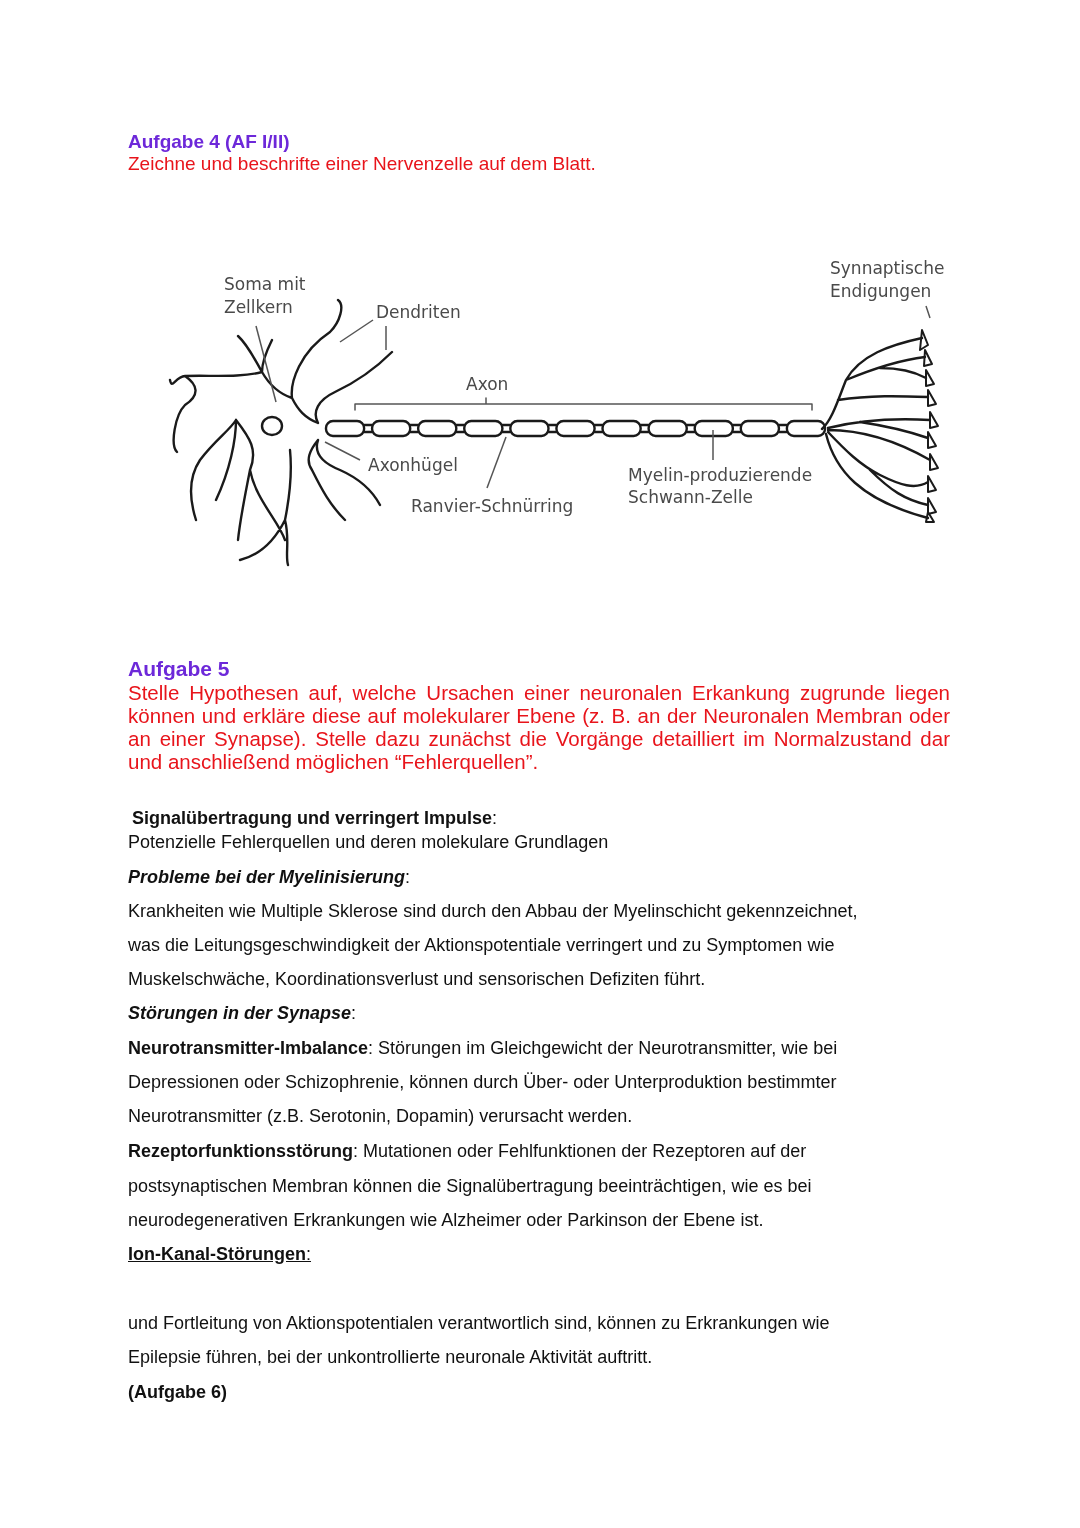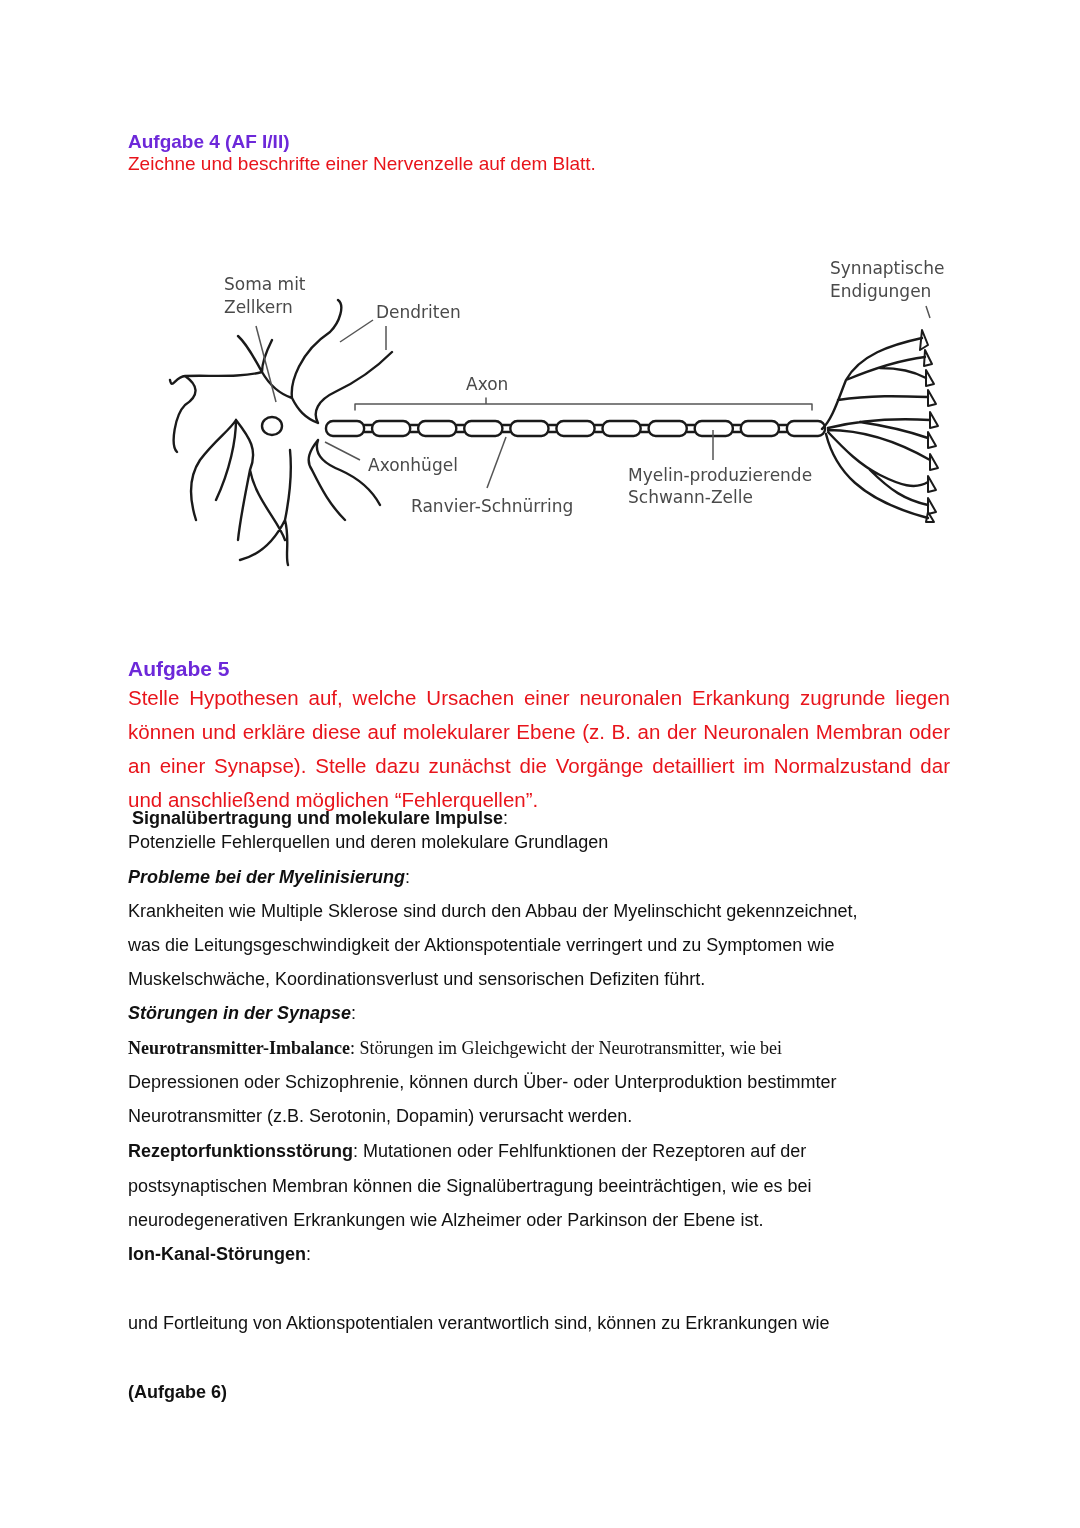--- a/index.html
+++ b/index.html
@@ -7,21 +7,21 @@
            font-family: "Liberation Sans", sans-serif; color: #111111; }
     .abs { position: absolute; }
     .h-task { font-weight: bold; color: #6d28d9; }
     .red { color: #e8141b; }
     #task4-title { left: 128px; top: 131px; font-size: 19px; line-height: 22px; }
     #task4-instr { left: 128px; top: 153px; font-size: 19px; line-height: 22px; }
     #diagram { left: 160px; top: 250px; width: 820px; height: 330px; }
     #diagram svg { width: 820px; height: 330px; display: block; }
     .lbl { font-family: "DejaVu Sans", sans-serif; font-size: 17px; fill: #4a4a4a; }
     #task5-title { left: 128px; top: 656px; font-size: 21px; line-height: 25px; }
-    #task5-instr { left: 128px; top: 681px; width: 822px; font-size: 20.5px; line-height: 34px; text-align: justify; }
+    #task5-instr { left: 128px; top: 681px; width: 822px; font-size: 20.5px; line-height: 23px; text-align: justify; }
     .body-block { left: 128px; width: 840px; font-size: 18px; color: #111; }
     .line { position: absolute; left: 0; white-space: nowrap; }
     .b { font-weight: bold; }
     .bi { font-weight: bold; font-style: italic; }
   </style>
 </head>
 <body>
 
 <div id="task4-title" class="abs h-task">Aufgabe 4 (AF I/II)</div>
 <div id="task4-instr" class="abs red">Zeichne und beschrifte einer Nervenzelle auf dem Blatt.</div>
@@ -127,34 +127,35 @@
     <text class="lbl" x="628" y="503">Schwann-Zelle</text>
     <text class="lbl" x="830" y="274">Synnaptische</text>
     <text class="lbl" x="830" y="297">Endigungen</text>
   </svg>
 </div>
 
 <div id="task5-title" class="abs h-task">Aufgabe 5</div>
 <div id="task5-instr" class="abs red">Stelle Hypothesen auf, welche Ursachen einer neuronalen Erkankung zugrunde liegen können und erkläre diese auf molekularer Ebene (z. B. an der Neuronalen Membran oder an einer Synapse). Stelle dazu zunächst die Vorgänge detailliert im Normalzustand dar und anschließend möglichen “Fehlerquellen”.</div>
 
 <div class="abs body-block" style="top:0;height:1528px;">
-  <div class="line" style="top:808px;left:4px;"><span class="b">Signalübertragung und molekulare Impulse</span><span>:</span></div>
+  <div class="line" style="top:808px;left:4px;"><span class="b">Signalübertragung und verringert Impulse</span><span>:</span></div>
   <div class="line" style="top:832px;">Potenzielle Fehlerquellen und deren molekulare Grundlagen</div>
 
   <div class="line" style="top:867px;"><span class="bi">Probleme bei der Myelinisierung</span><span>:</span></div>
   <div class="line" style="top:901px;">Krankheiten wie Multiple Sklerose sind durch den Abbau der Myelinschicht gekennzeichnet,</div>
   <div class="line" style="top:935px;">was die Leitungsgeschwindigkeit der Aktionspotentiale verringert und zu Symptomen wie</div>
   <div class="line" style="top:969px;">Muskelschwäche, Koordinationsverlust und sensorischen Defiziten führt.</div>
 
   <div class="line" style="top:1003px;"><span class="bi">Störungen in der Synapse</span><span>:</span></div>
-  <div class="line" style="top:1038px;font-family:Liberation Serif, serif;"><span class="b">Neurotransmitter-Imbalance</span><span>: Störungen im Gleichgewicht der Neurotransmitter, wie bei</span></div>
+  <div class="line" style="top:1038px;"><span class="b">Neurotransmitter-Imbalance</span><span>: Störungen im Gleichgewicht der Neurotransmitter, wie bei</span></div>
   <div class="line" style="top:1072px;">Depressionen oder Schizophrenie, können durch Über- oder Unterproduktion bestimmter</div>
   <div class="line" style="top:1106px;">Neurotransmitter (z.B. Serotonin, Dopamin) verursacht werden.</div>
 
   <div class="line" style="top:1141px;"><span class="b">Rezeptorfunktionsstörung</span><span>: Mutationen oder Fehlfunktionen der Rezeptoren auf der</span></div>
   <div class="line" style="top:1176px;">postsynaptischen Membran können die Signalübertragung beeinträchtigen, wie es bei</div>
   <div class="line" style="top:1210px;">neurodegenerativen Erkrankungen wie Alzheimer oder Parkinson der Ebene ist.</div>
 
-  <div class="line" style="top:1244px;"><span class="b">Ion-Kanal-Störungen</span><span>:</span></div>
+  <div class="line" style="top:1244px;text-decoration:underline;"><span class="b">Ion-Kanal-Störungen</span><span>:</span></div>
   <div class="line" style="top:1313px;">und Fortleitung von Aktionspotentialen verantwortlich sind, können zu Erkrankungen wie</div>
+  <div class="line" style="top:1347px;">Epilepsie führen, bei der unkontrollierte neuronale Aktivität auftritt.</div>
 
   <div class="line b" style="top:1382px;">(Aufgabe 6)</div>
 </div>
 
 </body></html>

